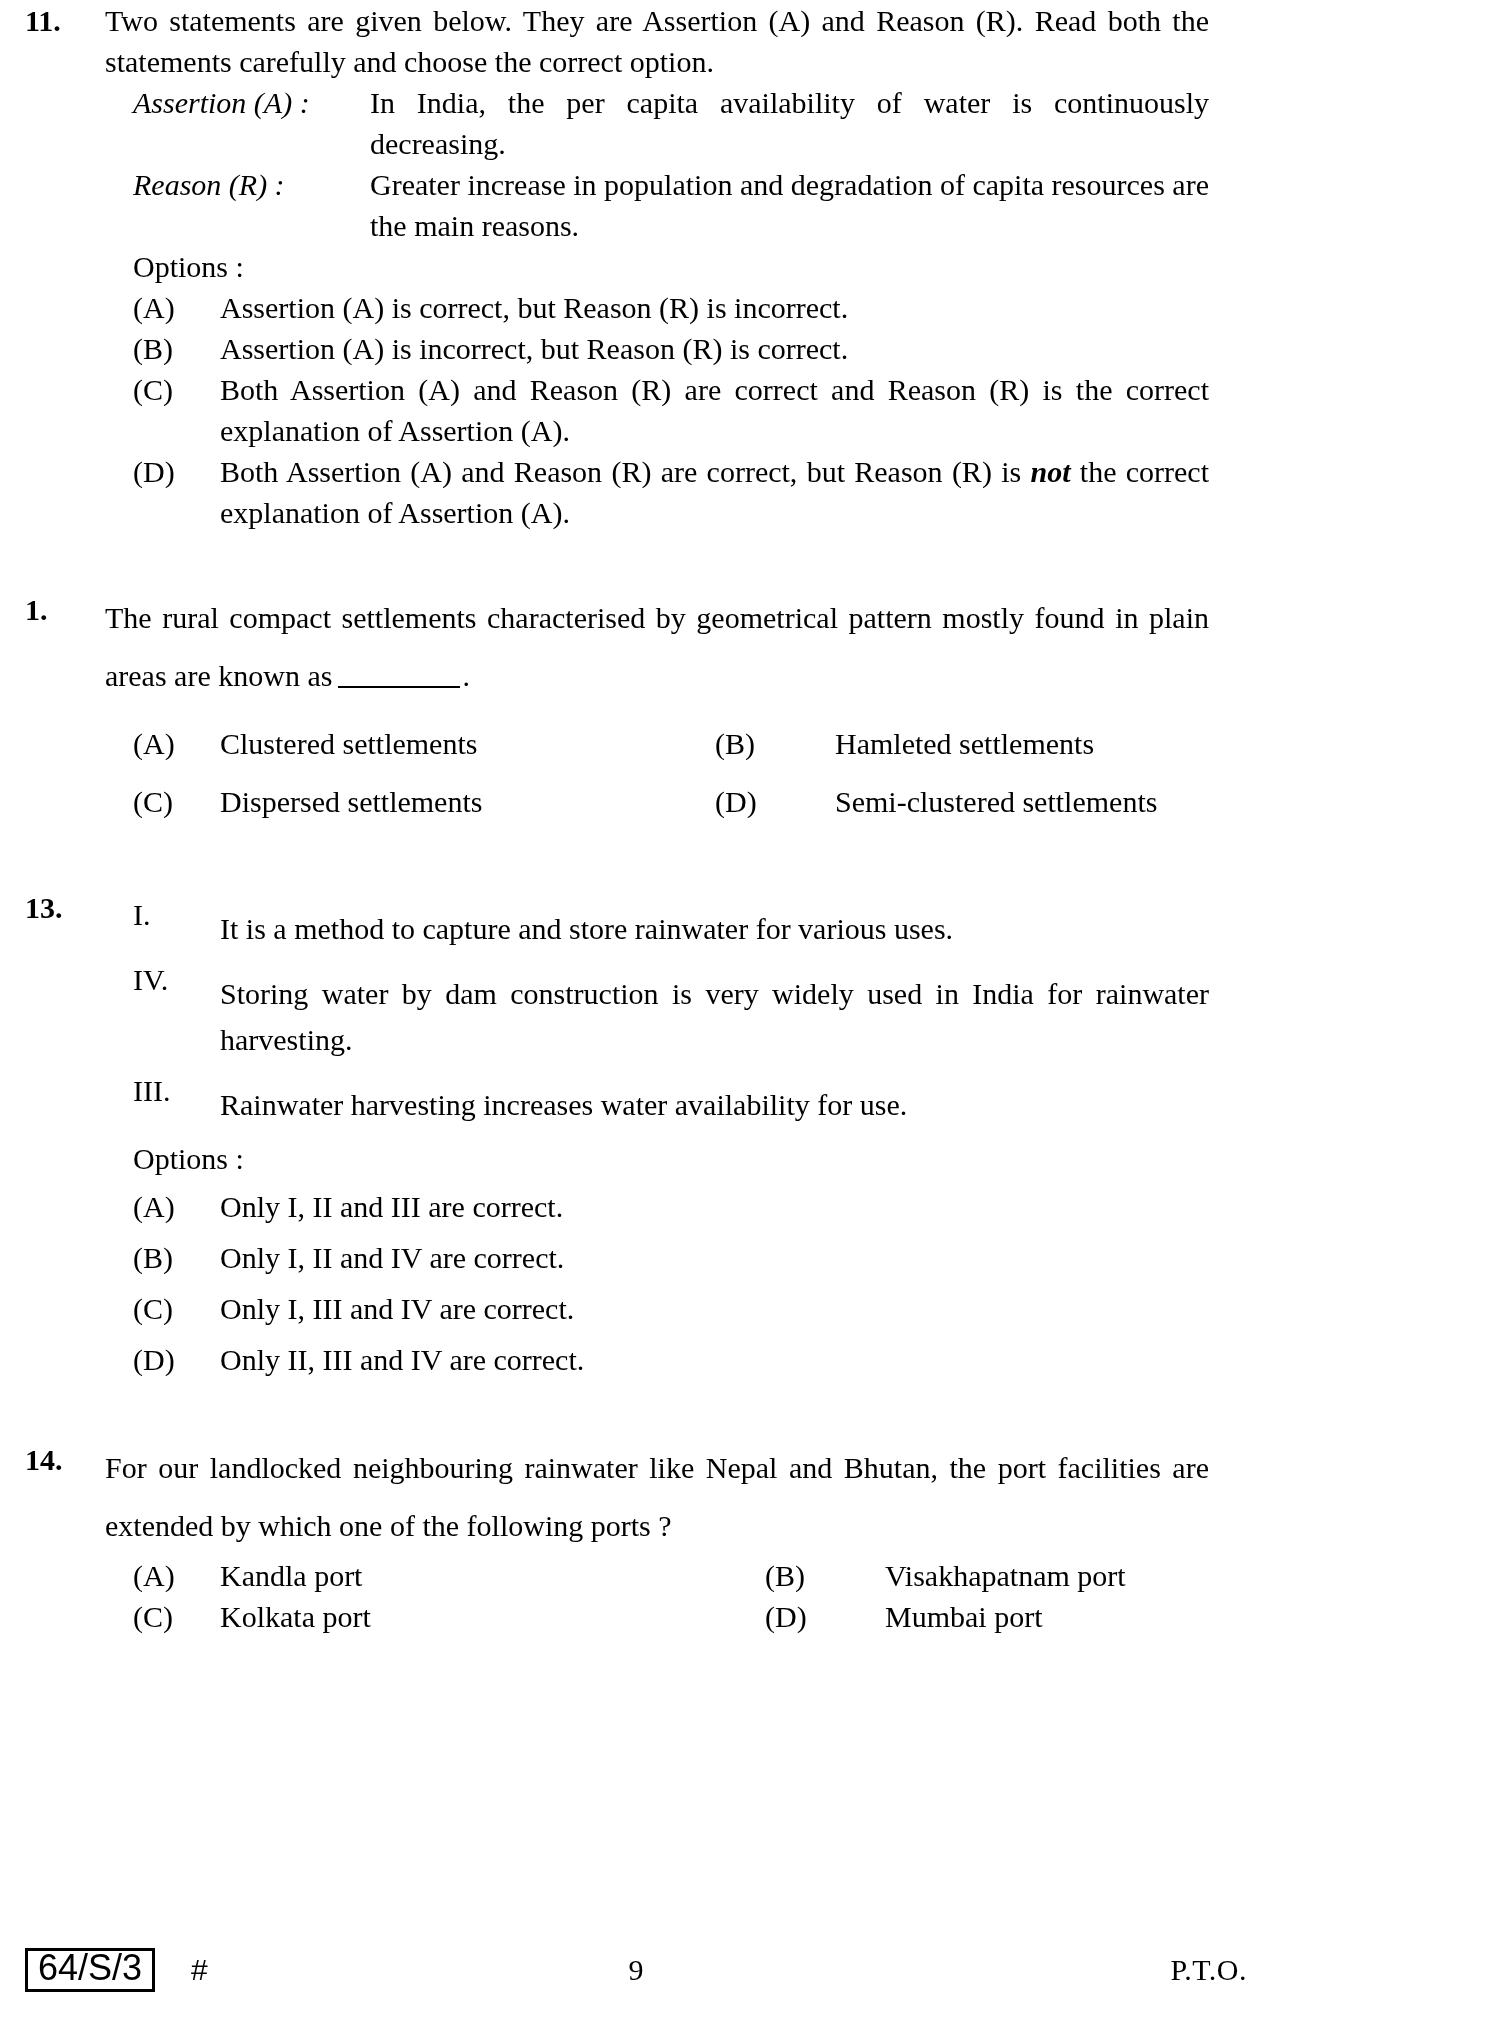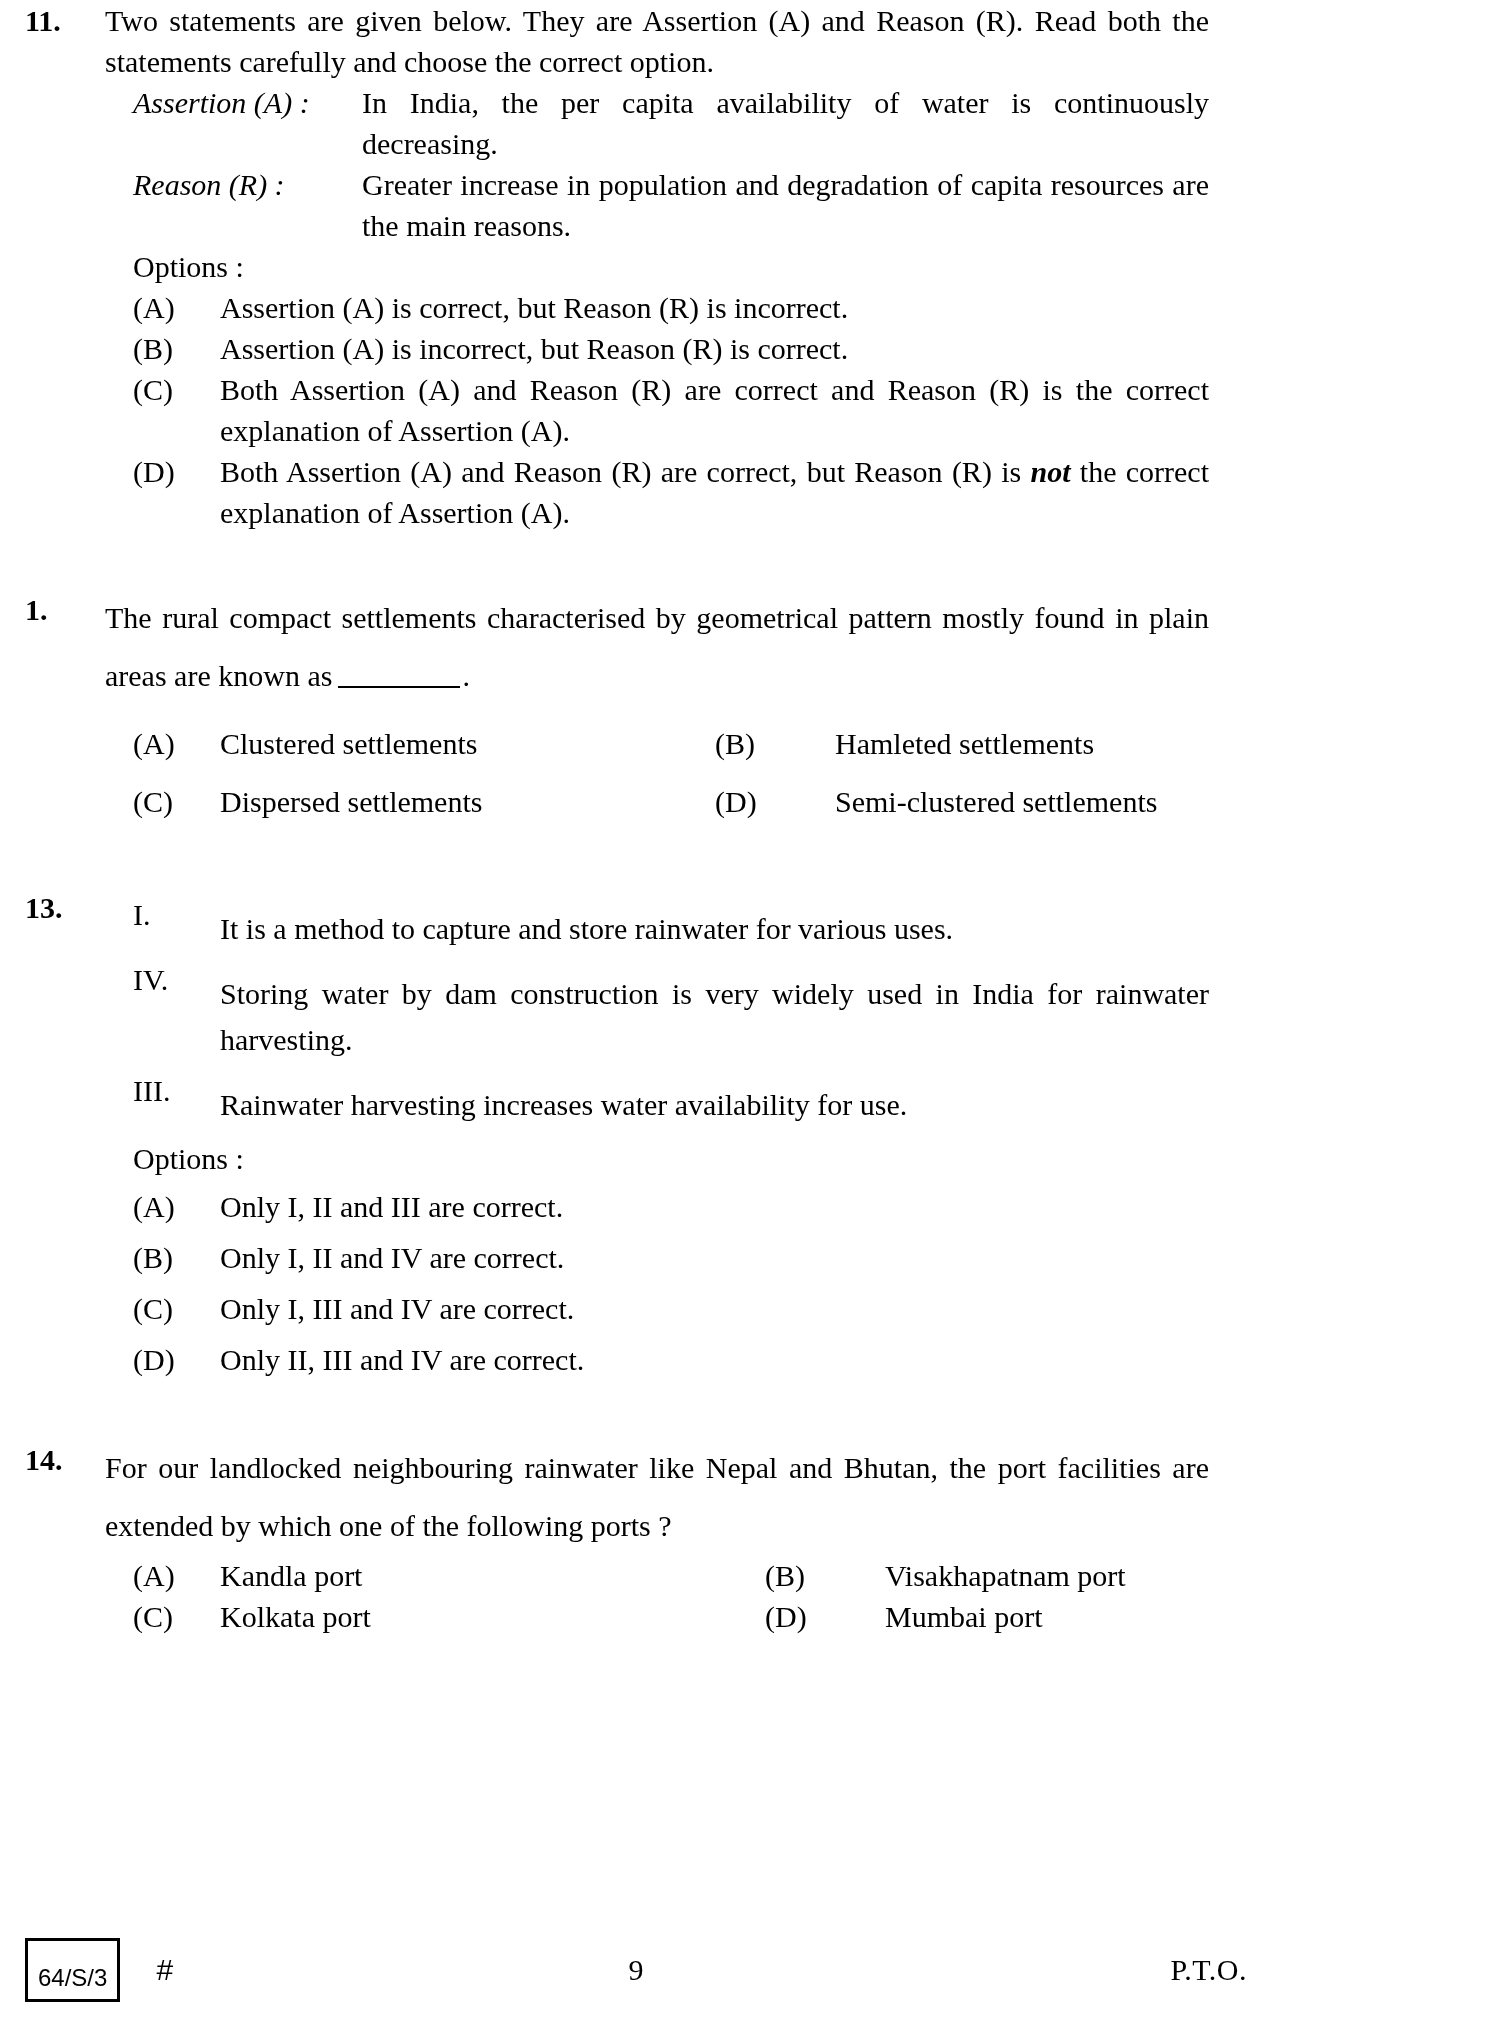--- a/index.html
+++ b/index.html
@@ -49,20 +49,21 @@
   }
   .para-loose { line-height: 58px; }
   .para-tight { line-height: 41px; }
 
   
   .ar-row {
     display: flex;
     align-items: flex-start;
     font-size: 30px;
     line-height: 41px;
+    gap: 8px;
   }
   .ar-label {
     width: 257px;
     flex: 0 0 257px;
     padding-left: 28px;
     font-style: italic;
   }
   .ar-text {
     flex: 1 1 auto;
     text-align: justify;
@@ -145,23 +146,23 @@
     right: 0;
     bottom: 36px;
     height: 56px;
     display: flex;
     align-items: center;
     padding: 0 25px;
     font-size: 30px;
   }
   .code-box {
     border: 3px solid #000;
-    padding: 20px 10px 4px 10px;
+    padding: 0 10px 4px 10px;
     font-family: "Liberation Sans", sans-serif;
-    font-size: 24px;
+    font-size: 36px;
     font-weight: normal;
     line-height: 34px;
     letter-spacing: 0px;
   }
   .hash {
     margin-left: 36px;
     font-family: "Liberation Sans", sans-serif;
     font-size: 30px;
   }
   .page-no {

